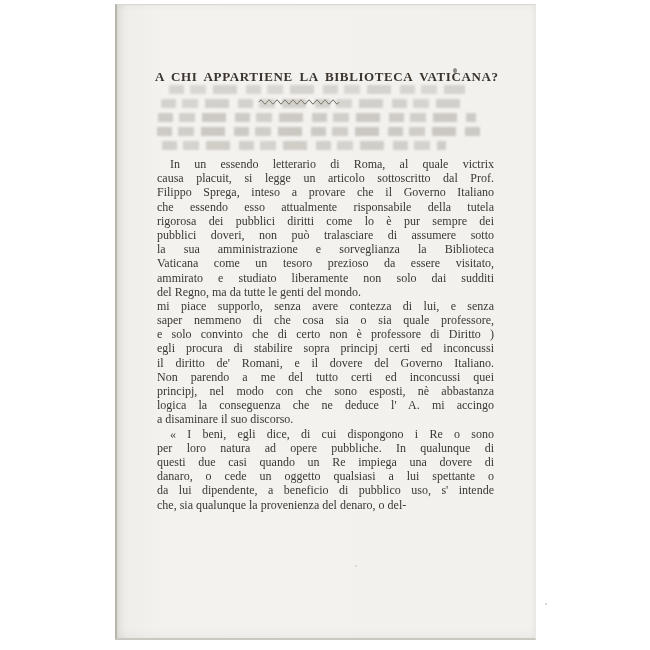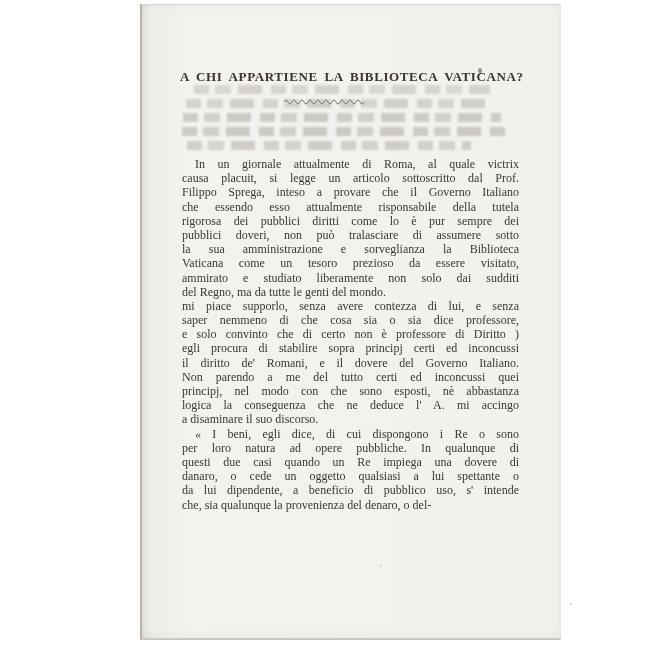--- a/index.html
+++ b/index.html
@@ -14,21 +14,20 @@
     position: absolute;
     left: 115px; top: 4px;
     width: 421px; height: 636px;
     background:
       linear-gradient(90deg, #e4e2dd 0px, #efeeea 10px, #f3f2ef 45px, #f2f1ee 100%);
     border-top: 1px solid #d9d6d1;
     border-left: 2px solid #b7b4ae;
     border-bottom: 2px solid #cbc8c2;
     border-right: 1px solid #eae8e4;
     box-shadow: inset 0 -4px 7px rgba(60,55,48,0.04), inset 0 3px 5px rgba(60,55,48,0.03);
-    margin-left: 25px;
   }
   .title {
     position: absolute;
     left: 38px; top: 64px;
     width: 340px;
     font-size: 13px;
     font-weight: bold;
     letter-spacing: 0.6px;
     word-spacing: 3px;
     text-align: center;
@@ -94,32 +93,32 @@
 
   <div>
     <div class="bleed-line b1"></div>
     <div class="bleed-line b2"></div>
     <div class="bleed-line b3"></div>
     <div class="bleed-line b4"></div>
     <div class="bleed-line b5"></div>
   </div>
 
   <div class="body-text">
-      <div class="line first"><span>In un giornale attualmente di Roma, al quale </span><span class="it">victrix</span></div>
+      <div class="line first"><span>In un essendo letterario di Roma, al quale </span><span class="it">victrix</span></div>
       <div class="line"><span class="it">causa placuit</span><span>, si legge un articolo sottoscritto dal Prof.</span></div>
       <div class="line"><span>Filippo Sprega, inteso a provare che il Governo Italiano</span></div>
       <div class="line"><span>che essendo esso </span><span class="it">attualmente risponsabile della tutela</span></div>
       <div class="line"><span class="it">rigorosa dei pubblici diritti come lo è pur sempre dei</span></div>
       <div class="line"><span class="it">pubblici doveri, non può tralasciare di assumere sotto</span></div>
       <div class="line"><span class="it">la sua amministrazione e sorveglianza la Biblioteca</span></div>
       <div class="line"><span class="it">Vaticana come un tesoro prezioso da essere visitato,</span></div>
       <div class="line"><span class="it">ammirato e studiato liberamente non solo dai sudditi</span></div>
       <div class="line lastline"><span class="it">del Regno, ma da tutte le genti del mondo.</span></div>
       <div class="line"><span>mi piace supporlo, senza avere contezza di lui, e senza</span></div>
-      <div class="line"><span>saper nemmeno di che cosa sia o sia dice professore,</span></div>
+      <div class="line"><span>saper nemmeno di che cosa sia o sia quale professore,</span></div>
       <div class="line"><span>e solo convinto che di certo non è professore di Diritto )</span></div>
       <div class="line"><span>egli procura di stabilire sopra principj certi ed inconcussi</span></div>
       <div class="line"><span>il diritto de' Romani, e il dovere del Governo Italiano.</span></div>
       <div class="line"><span>Non parendo a me del tutto certi ed inconcussi quei</span></div>
       <div class="line"><span>principj, nel modo con che sono esposti, nè abbastanza</span></div>
       <div class="line"><span>logica la conseguenza che ne deduce l' A. mi accingo</span></div>
       <div class="line lastline"><span>a disaminare il suo discorso.</span></div>
       <div class="line first"><span>« I beni, egli dice, di cui dispongono i Re o sono</span></div>
       <div class="line"><span>per loro natura ad opere pubbliche. In qualunque di</span></div>
       <div class="line"><span>questi due casi quando un Re impiega una dovere di</span></div>

